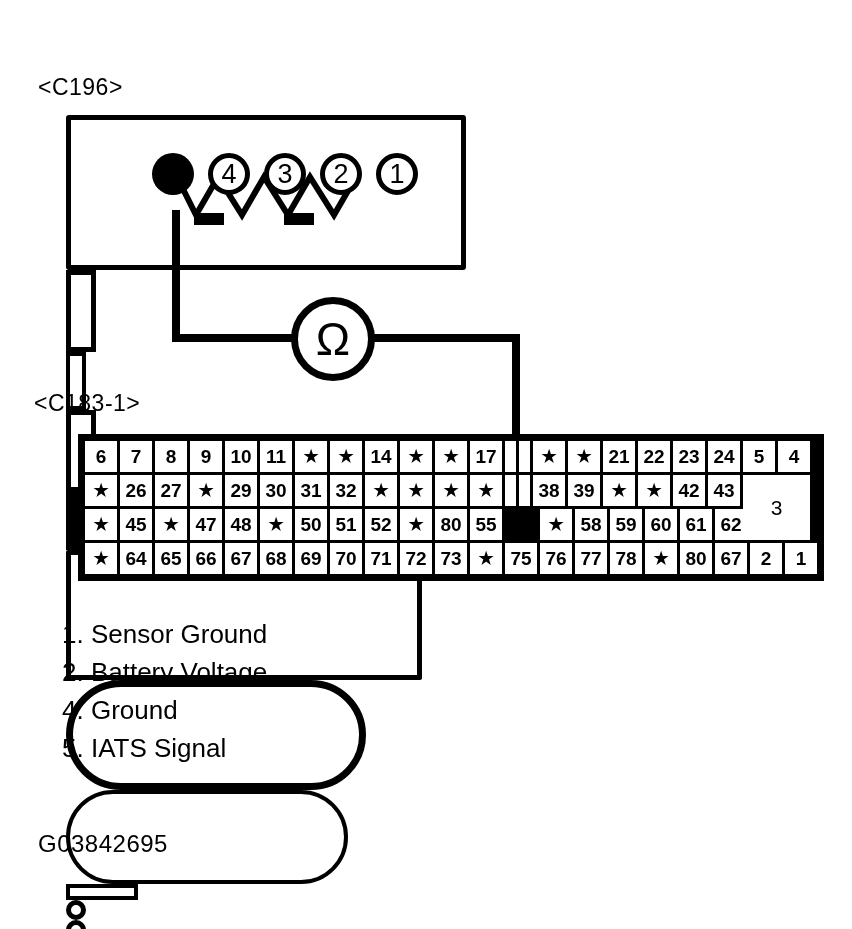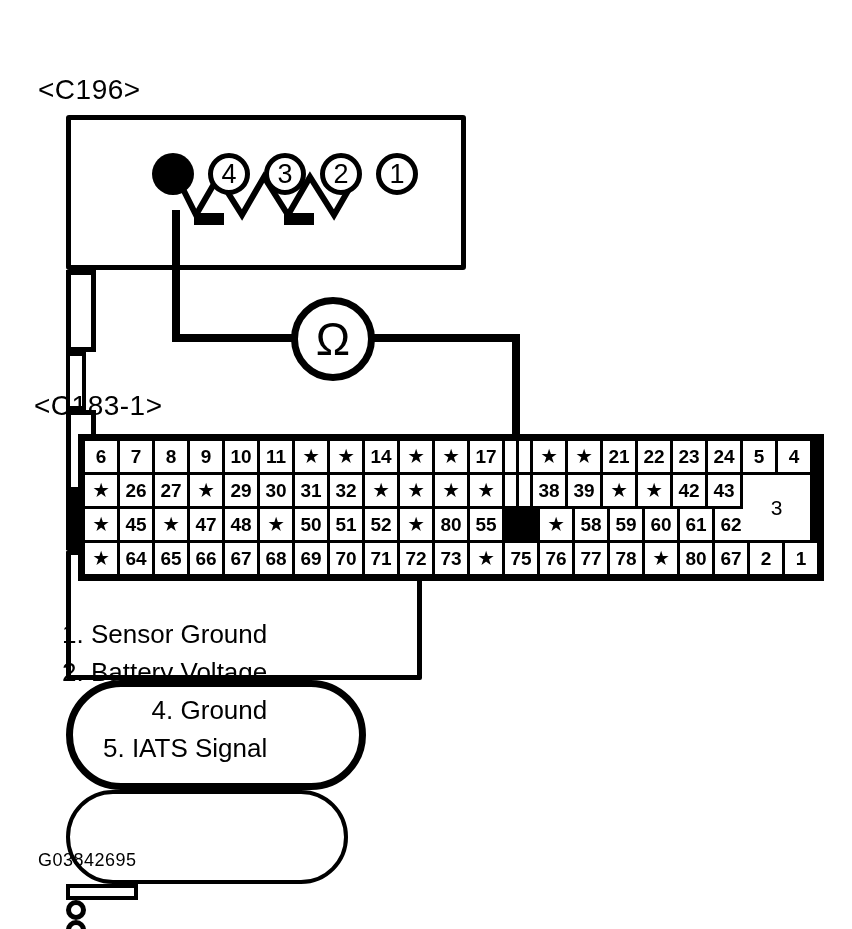--- a/index.html
+++ b/index.html
@@ -1,18 +1,18 @@
 <!DOCTYPE html>
 <html><head>
 <meta charset="utf-8">
 <style>
   html,body{margin:0;padding:0;background:#fff;}
   body{width:852px;height:929px;position:relative;
        font-family:"Liberation Sans",sans-serif;color:#000;overflow:hidden;}
-  .lbl{position:absolute;font-size:28px;font-weight:400;letter-spacing:.5px;white-space:nowrap;}
+  .lbl{position:absolute;font-size:23px;font-weight:400;letter-spacing:.5px;white-space:nowrap;}
 
   
   #c196-label{left:38px;top:74px;}
   #conn{position:absolute;left:66px;top:115px;width:400px;height:155px;}
 
   #conn .outer{left:0;top:0;width:400px;height:155px;border:5px solid #000;box-sizing:border-box;border-radius:3px;}
   #conn .earL{left:-14px;top:36px;width:30px;height:82px;border:5px solid #000;box-sizing:border-box;background:#fff;}
   #conn .earLin{left:-6px;top:48px;width:20px;height:58px;border:4px solid #000;box-sizing:border-box;background:#fff;}
   #conn .earR{left:384px;top:36px;width:30px;height:82px;border:5px solid #000;box-sizing:border-box;background:#fff;}
   #conn .earRin{left:390px;top:48px;width:22px;height:58px;background:#000;}
@@ -45,23 +45,23 @@
   .cell{width:32px;background:#fff;display:flex;align-items:center;justify-content:center;
         font-size:19px;font-weight:700;box-sizing:border-box;}
   .cell.narrow{width:11px;}
   .cell.black{background:#000;}
   .cell.star{font-size:17px;}
   .cell.big3{width:67px;height:65px;font-size:21px;font-weight:400;}
   .spacer{width:67px;}
 
   
   #legend{position:absolute;left:62px;top:615px;}
-  #legend li{font-size:26px;line-height:38px;white-space:nowrap;list-style:none;text-align:right;}
+  #legend li{font-size:26px;line-height:38px;white-space:nowrap;list-style:none;}
   #legend ol{margin:0;padding:0;}
-  #refcode{left:38px;top:850px;font-size:18px;}
+  #refcode{left:38px;top:830px;font-size:24px;}
 </style>
 </head>
 <body>
 
 <div class="lbl" id="c196-label">&lt;C196&gt;</div>
 
 <div id="conn">
   <div class="outer"></div>
   <div class="earL"></div>
   <div class="earLin"></div>

